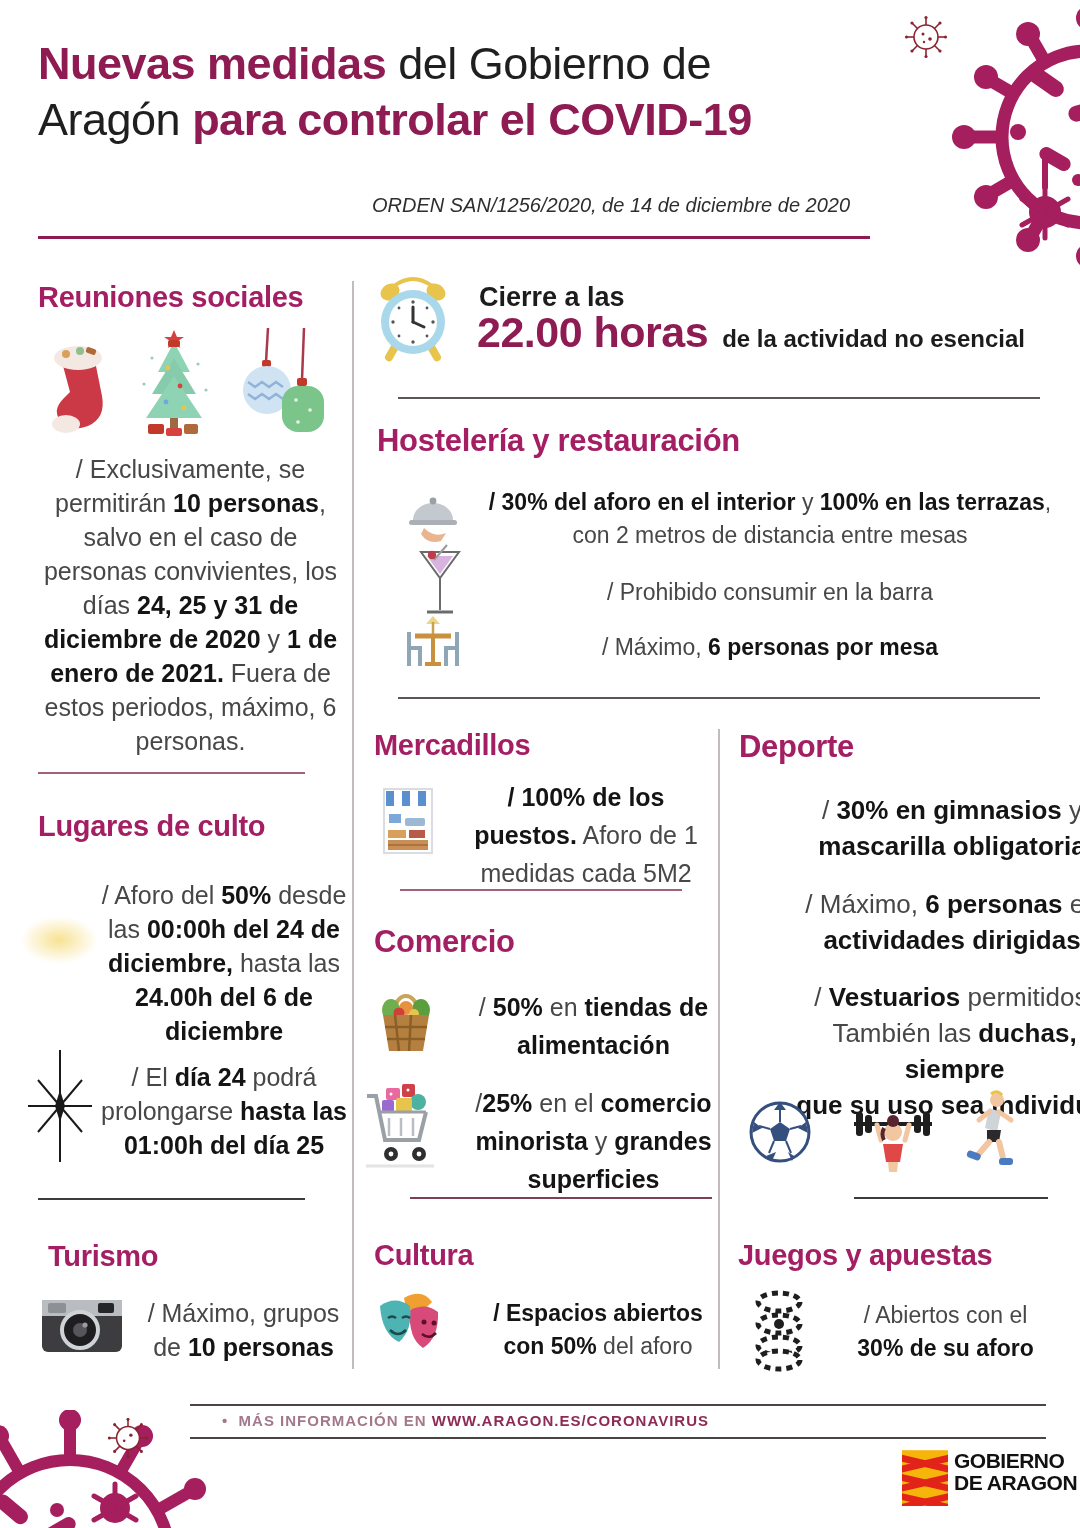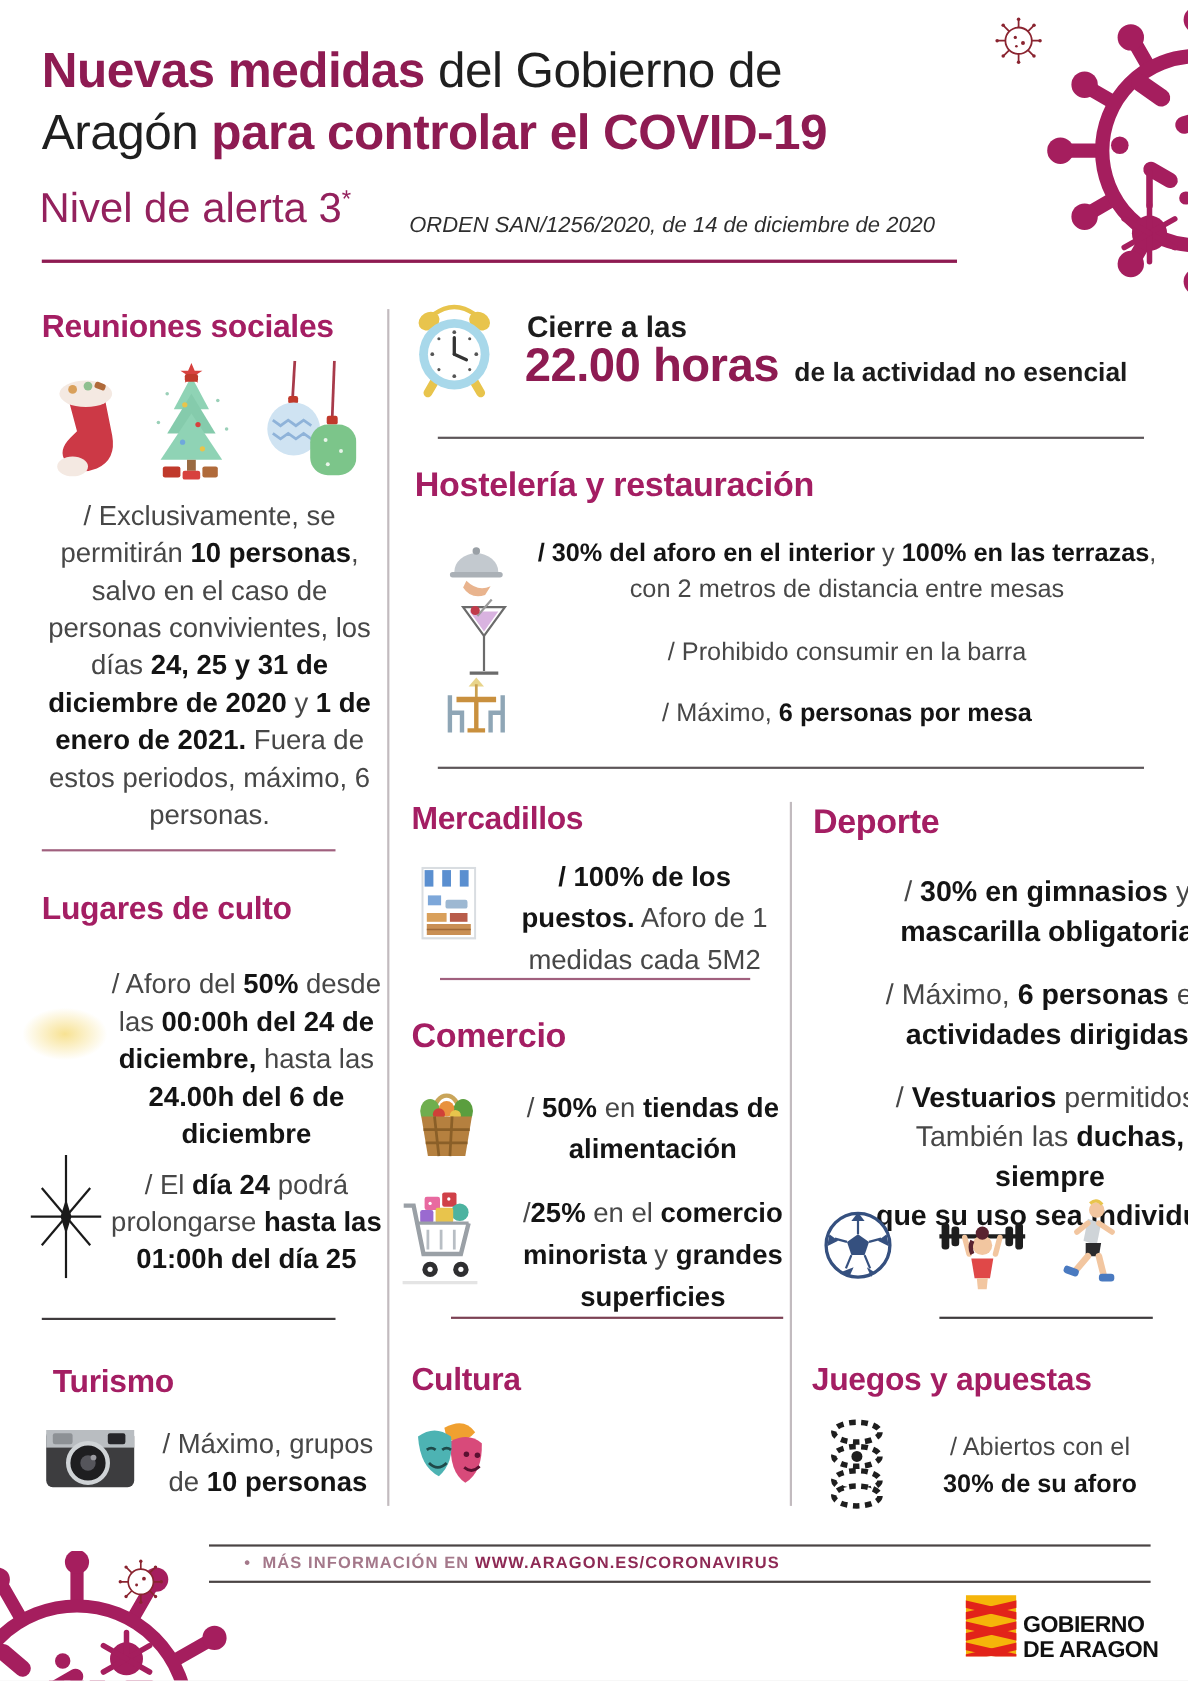--- a/index.html
+++ b/index.html
@@ -78,38 +78,37 @@
   #runner-icon{left:955px;top:1090px;}
   #div-dep{left:854px;top:1197px;width:194px;background:#3f3b3d;}
   #jue-h{left:738px;top:1239px;}
   #chips-icon{left:752px;top:1288px;}
   #jue-p{left:828px;top:1299px;width:235px;}
   
   #f-line1{left:190px;top:1404px;width:856px;background:#4a4444;}
   #f-line2{left:190px;top:1437px;width:856px;background:#4a4444;}
   #f-info{left:222px;top:1412px;font-size:15px;letter-spacing:1px;color:#a4788a;font-weight:600;}
   #f-info b{color:#8e2a55;font-weight:800;text-align:right;}
-  #logo{left:878px;top:1450px;display:flex;align-items:flex-end;gap:6px;}
+  #logo{left:902px;top:1450px;display:flex;align-items:flex-start;gap:6px;}
   #logo-text{font-size:21px;line-height:22px;font-weight:800;color:#111;letter-spacing:-0.5px;}
   
   #virus-tr{left:948px;top:2px;}
   #virus-tr-small{left:903px;top:14px;}
   #virus-bl{left:-35px;top:1410px;}
   #virus-bl-small{left:106px;top:1416px;}
 </style>
 </head>
 <body>
 
 <div id="page">
 
   <div class="abs" id="title">
     <b>Nuevas medidas</b><span> del Gobierno de</span><br>
     <span>Aragón </span><b>para controlar el COVID-19</b>
   </div>
-  <div class="abs" id="alert"><span>Nivel de alerta 3</span><sup>*</sup></div>
   <div class="abs" id="order">ORDEN SAN/1256/2020, de 14 de diciembre de 2020</div>
   <div class="abs hr" id="hdr-line"></div>
 
   <span class="abs" id="virus-tr">
     <svg width="200" height="300" viewBox="0 0 200 300">
       <g stroke="#a51e5e" stroke-width="13" stroke-linecap="round">
         <line x1="140" y1="135" x2="140" y2="18"></line>
           <line x1="140" y1="135" x2="82" y2="34"></line>
         <line x1="140" y1="135" x2="40" y2="77"></line>
           <line x1="140" y1="135" x2="18" y2="135"></line>
@@ -449,20 +448,24 @@
       <path d="M28,8 q18,-10 28,4 q-10,12 -26,6 z" fill="#f0a030"></path>
       <path d="M34,20 q16,-8 28,2 q1,26 -15,36 q-15,-10 -13,-38 z" fill="#d84a7a"></path>
       <path d="M4,16 q15,-11 30,0 q3,24 -11,36 q-17,-8 -19,-36 z" fill="#4db3b3"></path>
       <path d="M12,28 q4,-3 8,0 M26,28 q4,-3 8,0" stroke="#1e4a4a" stroke-width="2.5" fill="none"></path>
       <path d="M14,40 q8,8 16,0" stroke="#1e4a4a" stroke-width="2.5" fill="none"></path>
       <circle cx="48" cy="32" r="2.5" fill="#5a1030"></circle>
         <circle cx="58" cy="33" r="2.5" fill="#5a1030"></circle>
       <path d="M46,44 q7,6 14,-1" stroke="#5a1030" stroke-width="2.5" fill="none"></path>
     </svg>
   </span>
+  <div class="abs txt host-t" id="cult-p">
+    <b>/ Espacios abiertos</b><br>
+    <b>con 50%</b><span> del aforo</span>
+  </div>
 
   <div class="abs vr" id="vr-sub"></div>
 
   <div class="abs h" id="dep-h">Deporte</div>
   <div class="abs txt dep-t" id="dep-p1">
     <span>/ </span><b>30% en gimnasios</b><span> y</span><br>
     <b>mascarilla obligatoria</b>
   </div>
   <div class="abs txt dep-t" id="dep-p2">
     <span>/ Máximo, </span><b>6 personas</b><span> en</span><br>

